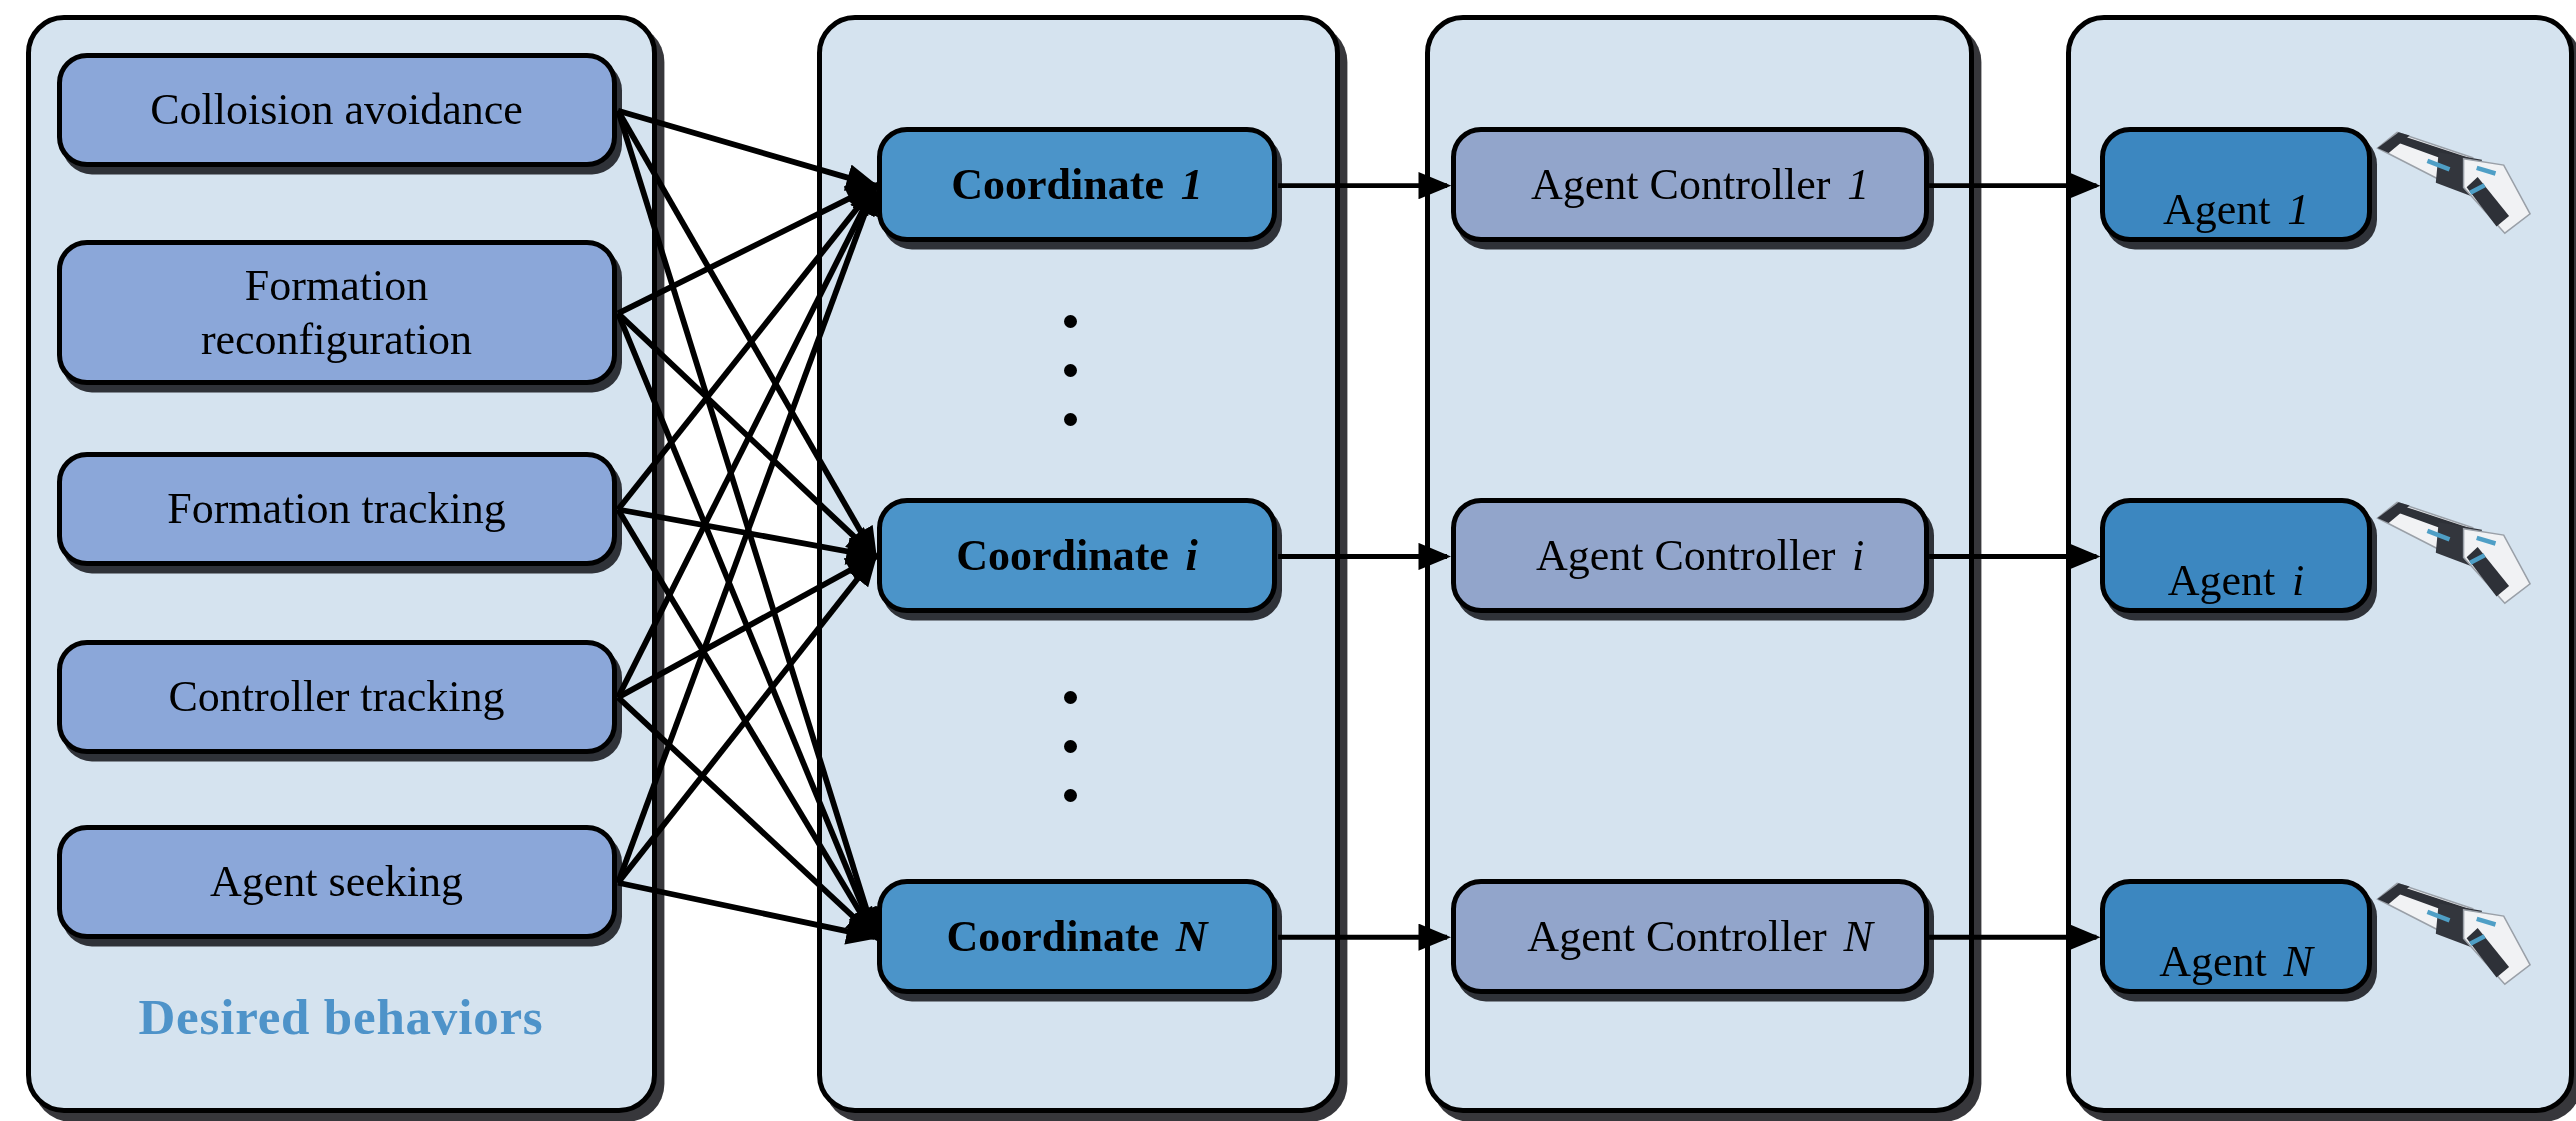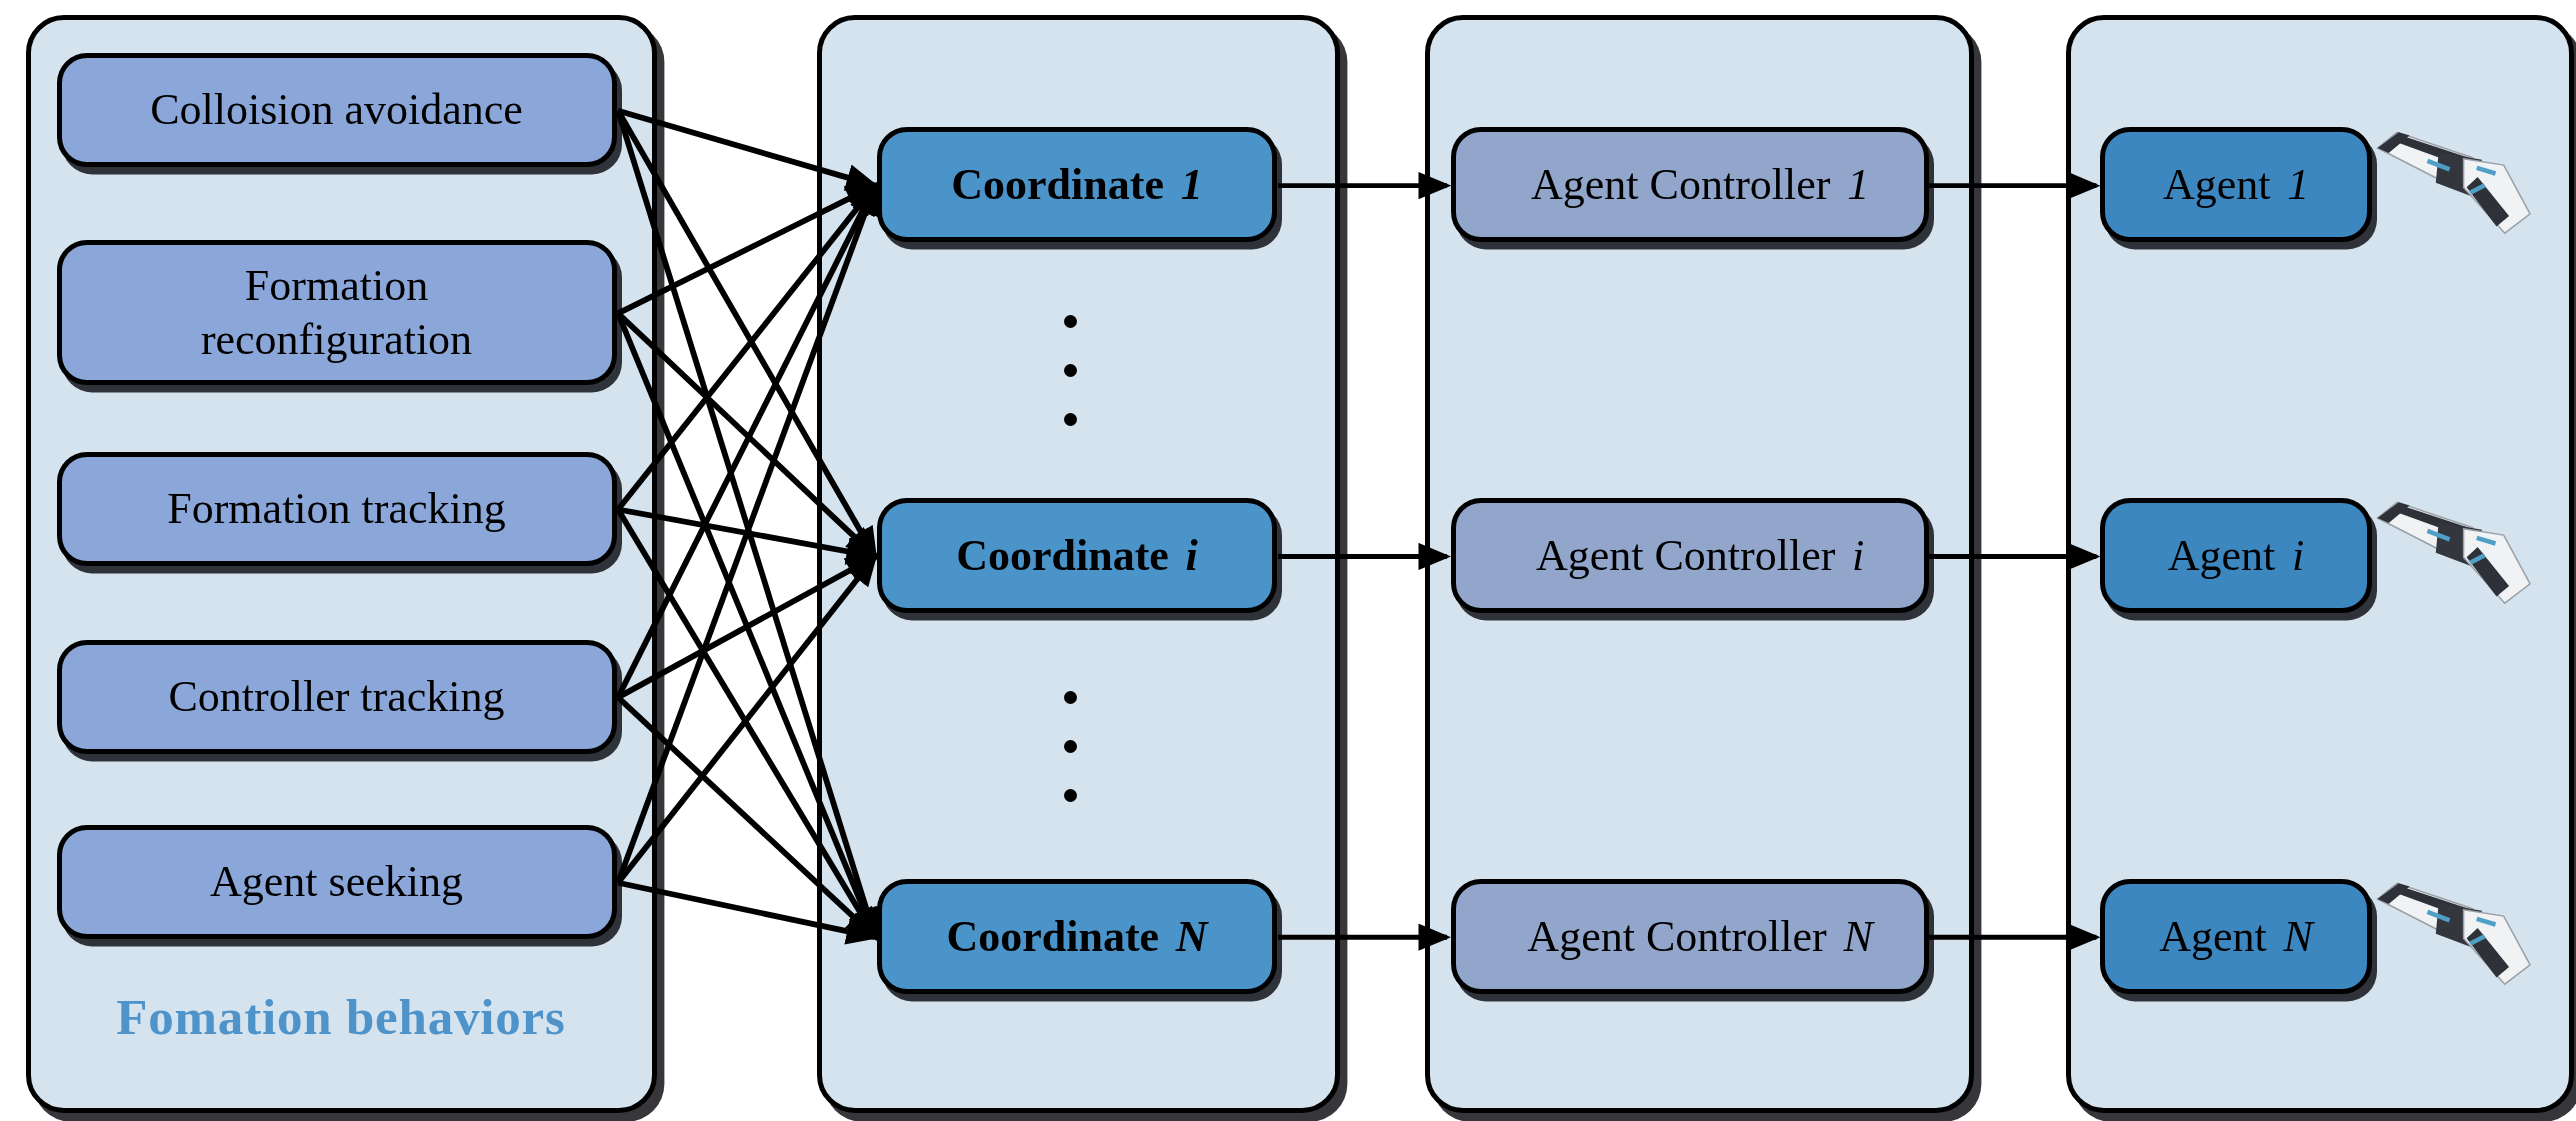--- a/index.html
+++ b/index.html
@@ -29,21 +29,21 @@
     border:5.8px solid var(--outline);
     border-radius:30px;
     display:flex;align-items:center;justify-content:center;
     font-size:44px;color:var(--box-text);
     box-shadow:5px 7.4px 0 rgba(5,5,10,0.8);
     text-align:center;line-height:1.22;
   }
   .bbox{left:26px;width:560px;background:var(--behavior-box);white-space:pre-line;}
   .cbox{left:55px;width:400px;height:115px;background:var(--coordinate-box);}
   .acbox{left:20.6px;width:478px;height:115px;background:var(--controller-box);padding-left:21px;}
-  .agbox{left:29px;width:272px;height:115px;background:var(--agent-box);}
+  .agbox{left:29px;width:272px;height:115px;background:var(--agent-box);align-items:flex-end;}
   .idx{font-style:italic;margin-left:0.38em;}
 
   .panel-label{
     position:absolute;left:0;top:968px;width:100%;
     text-align:center;font-weight:bold;font-size:51px;
     color:var(--panel-label-text);letter-spacing:0.8px;
   }
 
   .vdots{position:absolute;left:242px;width:13px;display:flex;flex-direction:column;gap:36px;}
   .vdots .dot{width:13px;height:13px;border-radius:50%;background:var(--outline);}
@@ -66,21 +66,21 @@
     </div>
     <div class="box bbox" style="top:432px;height:114px;">
       <span>Formation tracking</span>
     </div>
     <div class="box bbox" style="top:620px;height:114px;">
       <span>Controller tracking</span>
     </div>
     <div class="box bbox" style="top:805px;height:114px;">
       <span>Agent seeking</span>
     </div>
-    <div class="panel-label">Fomation behaviors</div>
+    <div class="panel-label">Desired behaviors</div>
   </section>
 
   <section class="panel panel-2">
     <div class="box cbox" style="top:107px;">
       <span>Coordinate</span>
         <span class="idx">1</span>
     </div>
     <div class="vdots" style="top:295px;">
       <span class="dot"></span>
       <span class="dot"></span>

